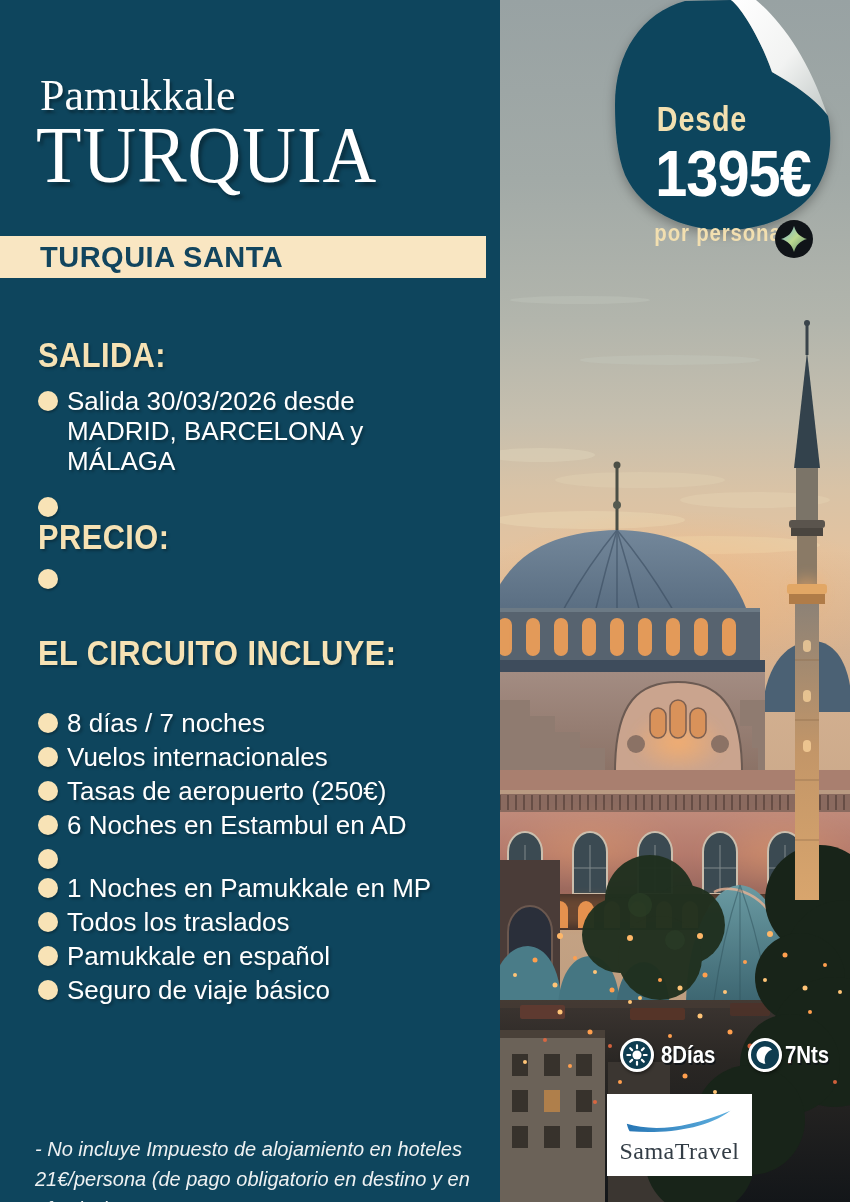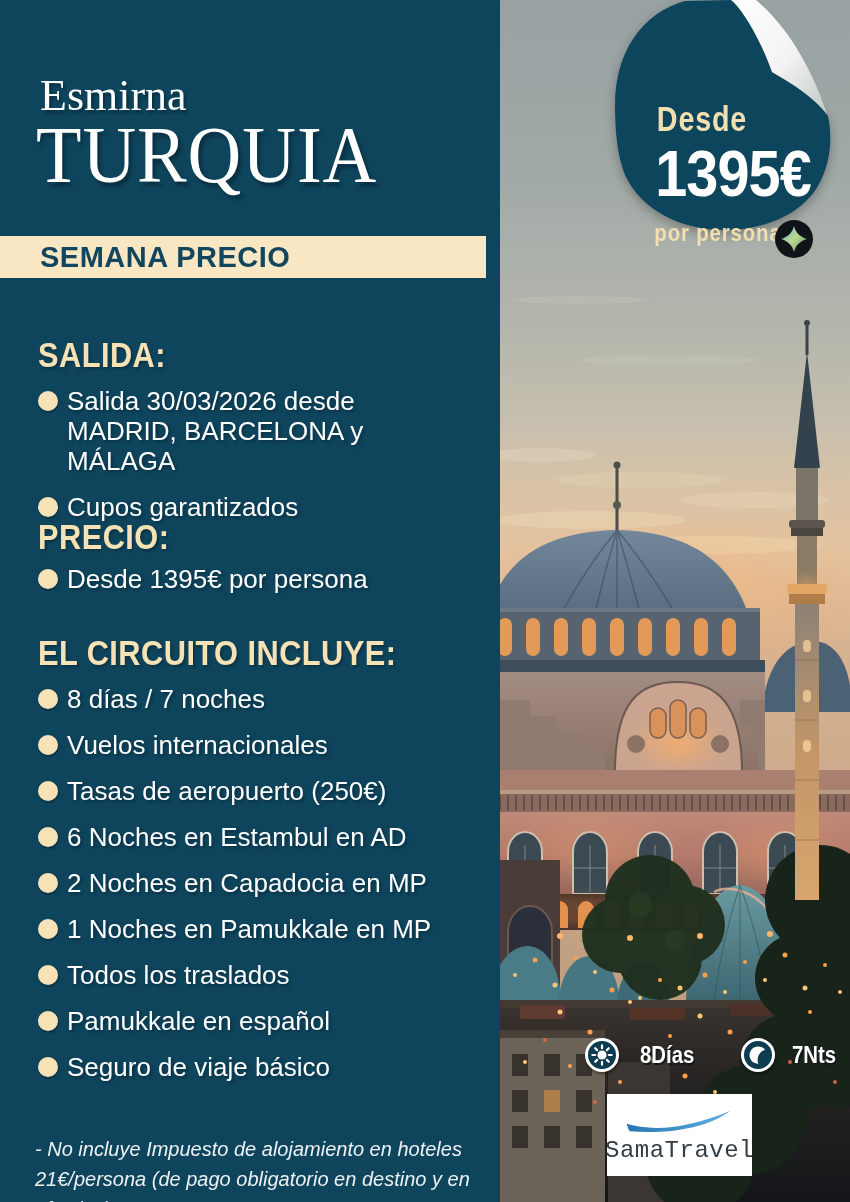--- a/index.html
+++ b/index.html
@@ -35,46 +35,46 @@
       background:#f9e6c2;color:#12455e;font-weight:700;font-size:29px;line-height:42px;
       padding-left:40px;letter-spacing:.5px;}
   .sec-h{position:absolute;left:38px;color:#f6e2b4;font-size:35px;font-weight:700;
       letter-spacing:.5px;transform:scaleX(.88);transform-origin:left;
       text-shadow:2px 2px 3px rgba(0,0,0,.28);line-height:38px;}
   .h-salida{top:336px;} .h-precio{top:518px;} .h-circuito{top:634px;}
 
   .plist{position:absolute;left:38px;display:flex;flex-direction:column;}
   .l-salida{top:386px;gap:16px;width:430px;}
   .l-precio{top:564px;gap:8px;width:430px;}
-  .l-circuito{top:684px;gap:16px;width:440px;}
+  .l-circuito{top:708px;gap:4px;width:440px;}
   .pitem{display:flex;gap:9px;font-size:26px;line-height:30px;color:#fff;
       text-shadow:2px 2px 3px rgba(0,0,0,.3);}
   .dot{flex:0 0 20px;width:20px;height:20px;border-radius:50%;background:#f8e3b6;
       margin-top:5px;box-shadow:1px 2px 2px rgba(0,0,0,.25);}
   .pitem .txt{max-width:396px;}
   .pitem.cont .dot{visibility:hidden;}
 
   .footnote{position:absolute;left:35px;top:1134px;width:452px;color:#eef1f2;
       font-size:20px;line-height:1.5;font-style:italic;}
 
   
-  .duration{position:absolute;left:585px;top:1038px;display:flex;align-items:center;gap:21px;}
+  .duration{position:absolute;left:620px;top:1038px;display:flex;align-items:center;gap:7px;}
   .dicon{width:34px;height:34px;border-radius:50%;background:#0e3c50;border:3px solid #fff;
       box-sizing:border-box;display:flex;align-items:center;justify-content:center;
       box-shadow:1px 2px 3px rgba(0,0,0,.4);}
   .dlabel{color:#fff;font-weight:700;font-size:24px;letter-spacing:0;
       transform:scaleX(.85);transform-origin:left;
       text-shadow:1.5px 1.5px 0 rgba(15,20,25,.85);}
   .dlabel.n2{margin-left:-4px;}
   .dicon.m{margin-left:16px;}
 
   
   .logo-box{position:absolute;left:607px;top:1094px;width:145px;height:82px;background:#fff;
       display:flex;flex-direction:column;align-items:center;justify-content:center;gap:3px;}
-  .logo-name{font-family:Liberation Mono, monospace;font-size:24px;color:#333d46;
+  .logo-name{font-family:Liberation Serif, serif;font-size:24px;color:#333d46;
       letter-spacing:.5px;line-height:24px;}
 </style>
 </head>
 <body>
 
 <div class="photo">
 <svg width="350" height="1202" viewBox="0 0 350 1202" xmlns="http://www.w3.org/2000/svg">
   <defs>
     <linearGradient id="sky" x1="0" y1="0" x2="0" y2="1">
       <stop offset="0" stop-color="#98a2a3"></stop>
@@ -373,42 +373,40 @@
         <stop offset="0" stop-color="#6fb1d8"></stop>
           <stop offset=".5" stop-color="#bcd98f"></stop>
         <stop offset="1" stop-color="#5a8a6e"></stop>
       </linearGradient>
     </defs>
     <circle cx="19" cy="19" r="19" fill="#101418"></circle>
     <path d="M19,6 C21,13 25,17 32,19 C25,21 21,25 19,32 C17,25 13,21 6,19 C13,17 17,13 19,6 Z" fill="url(#sparkG)"></path>
   </svg>
 </div>
 
-<div class="t-small">Esmirna</div>
+<div class="t-small">Pamukkale</div>
 <div class="t-large">TURQUIA</div>
 
-<div class="banner">SEMANA PRECIO</div>
+<div class="banner">TURQUIA SANTA</div>
 
 <div class="sec-h h-salida">SALIDA:</div>
 <div class="plist l-salida">
   <div class="pitem">
     <span class="dot"></span>
     <span class="txt">Salida 30/03/2026 desde MADRID, BARCELONA y MÁLAGA</span>
   </div>
   <div class="pitem">
     <span class="dot"></span>
-    <span class="txt">Cupos garantizados</span>
   </div>
 </div>
 
 <div class="sec-h h-precio">PRECIO:</div>
 <div class="plist l-precio">
   <div class="pitem">
     <span class="dot"></span>
-    <span class="txt">Desde 1395€ por persona</span>
   </div>
 </div>
 
 <div class="sec-h h-circuito">EL CIRCUITO INCLUYE:</div>
 <div class="plist l-circuito">
   <div class="pitem">
     <span class="dot"></span>
     <span class="txt">8 días / 7 noches</span>
   </div>
   <div class="pitem">
@@ -418,21 +416,20 @@
   <div class="pitem">
     <span class="dot"></span>
     <span class="txt">Tasas de aeropuerto (250€)</span>
   </div>
   <div class="pitem">
     <span class="dot"></span>
     <span class="txt">6 Noches en Estambul en AD</span>
   </div>
   <div class="pitem">
     <span class="dot"></span>
-    <span class="txt">2 Noches en Capadocia en MP</span>
   </div>
   <div class="pitem">
     <span class="dot"></span>
     <span class="txt">1 Noches en Pamukkale en MP</span>
   </div>
   <div class="pitem">
     <span class="dot"></span>
     <span class="txt">Todos los traslados</span>
   </div>
   <div class="pitem">

